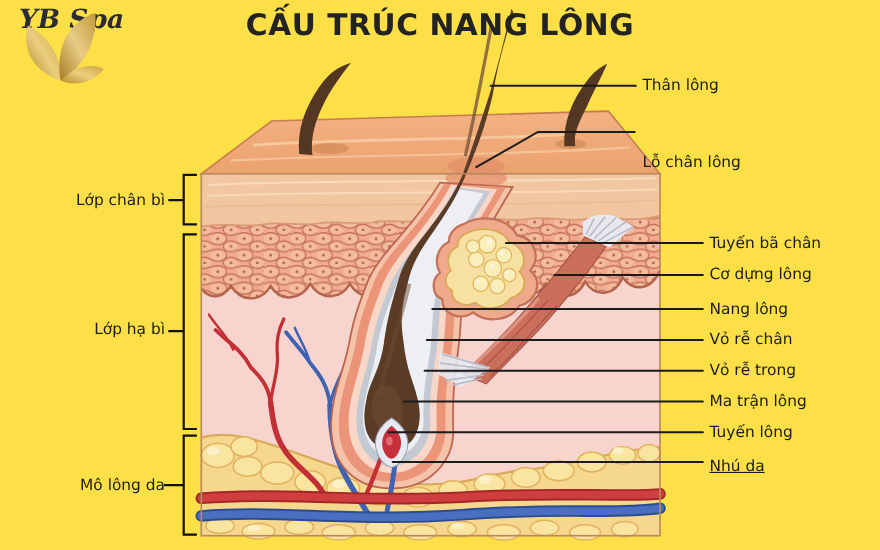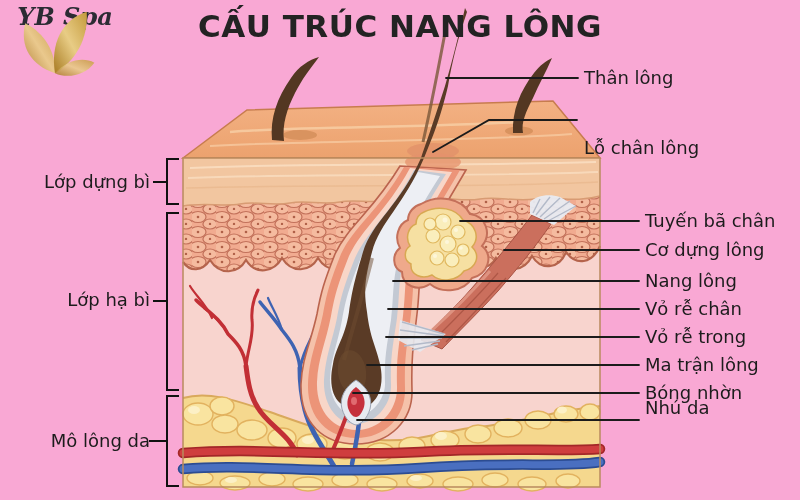--- a/index.html
+++ b/index.html
@@ -1,23 +1,23 @@
 <!DOCTYPE html>
 <html><head>
 <meta charset="utf-8">
 <style>
   html,body{margin:0;padding:0;background:#fff;}
-  #stage{position:relative;width:800px;height:500px;background:#f9a8d4;overflow:hidden;
+  #stage{position:relative;width:800px;height:500px;background:#fde047;overflow:hidden;
          font-family:"DejaVu Sans","Liberation Sans",sans-serif;}
   .title{position:absolute;left:10px;top:8px;width:780px;text-align:center;
-         font-size:31px;font-weight:800;letter-spacing:.5px;color:#232323;}
+         font-size:27px;font-weight:800;letter-spacing:.5px;color:#232323;}
   .logo{position:absolute;left:10px;top:6px;width:110px;text-align:center;}
   .logo .brand{font-family:"DejaVu Serif","Liberation Serif",serif;font-style:italic;
                font-weight:bold;font-size:24px;color:#2b2b33;margin-top:-4px;}
-  .lbl{position:absolute;font-size:18px;color:#1c1c1c;white-space:nowrap;line-height:22px;}
+  .lbl{position:absolute;font-size:14px;color:#1c1c1c;white-space:nowrap;line-height:22px;}
   .lbl-left{width:138px;text-align:right;left:12px;}
   svg{position:absolute;left:0;top:0;}
 </style>
 </head>
 <body>
 
 <div id="stage">
 
   <svg width="800" height="500" viewBox="0 0 800 500">
     <defs>
@@ -251,28 +251,28 @@
     <svg width="90" height="72" viewBox="0 0 90 75">
       <path d="M45,70 C20,62 8,42 14,18 C34,28 46,48 45,70 Z" fill="url(#gold)" opacity=".9"></path>
       <path d="M45,70 C40,40 52,14 78,6 C80,34 66,58 45,70 Z" fill="url(#gold)"></path>
       <path d="M45,70 C58,56 74,53 86,59 C77,72 58,76 45,70 Z" fill="url(#gold)" opacity=".85"></path>
     </svg>
     <div class="brand">YB Spa</div>
   </div>
 
   <div class="title">CẤU TRÚC NANG LÔNG</div>
 
-  <div class="lbl lbl-left" style="top:171px;">Lớp dựng bì</div>
+  <div class="lbl lbl-left" style="top:171px;">Lớp chân bì</div>
   <div class="lbl lbl-left" style="top:289px;">Lớp hạ bì</div>
   <div class="lbl lbl-left" style="top:430px;">Mô lông da</div>
 
   <div class="lbl" style="left:584px;top:67px;">Thân lông</div>
   <div class="lbl" style="left:584px;top:109px;margin-top:28px;">Lỗ chân lông</div>
   <div class="lbl" style="left:645px;top:210px;">Tuyến bã chân</div>
   <div class="lbl" style="left:645px;top:270px;">Nang lông</div>
   <div class="lbl" style="left:645px;top:239px;">Cơ dựng lông</div>
   <div class="lbl" style="left:645px;top:298px;">Vỏ rễ chân</div>
   <div class="lbl" style="left:645px;top:326px;">Vỏ rễ trong</div>
   <div class="lbl" style="left:645px;top:354px;">Ma trận lông</div>
-  <div class="lbl" style="left:645px;top:382px;">Bóng nhờn</div>
-  <div class="lbl" style="left:645px;top:397px;">Nhú da</div>
+  <div class="lbl" style="left:645px;top:382px;">Tuyến lông</div>
+  <div class="lbl" style="left:645px;top:413px;text-decoration:underline;">Nhú da</div>
 
 </div>
 
 </body></html>

